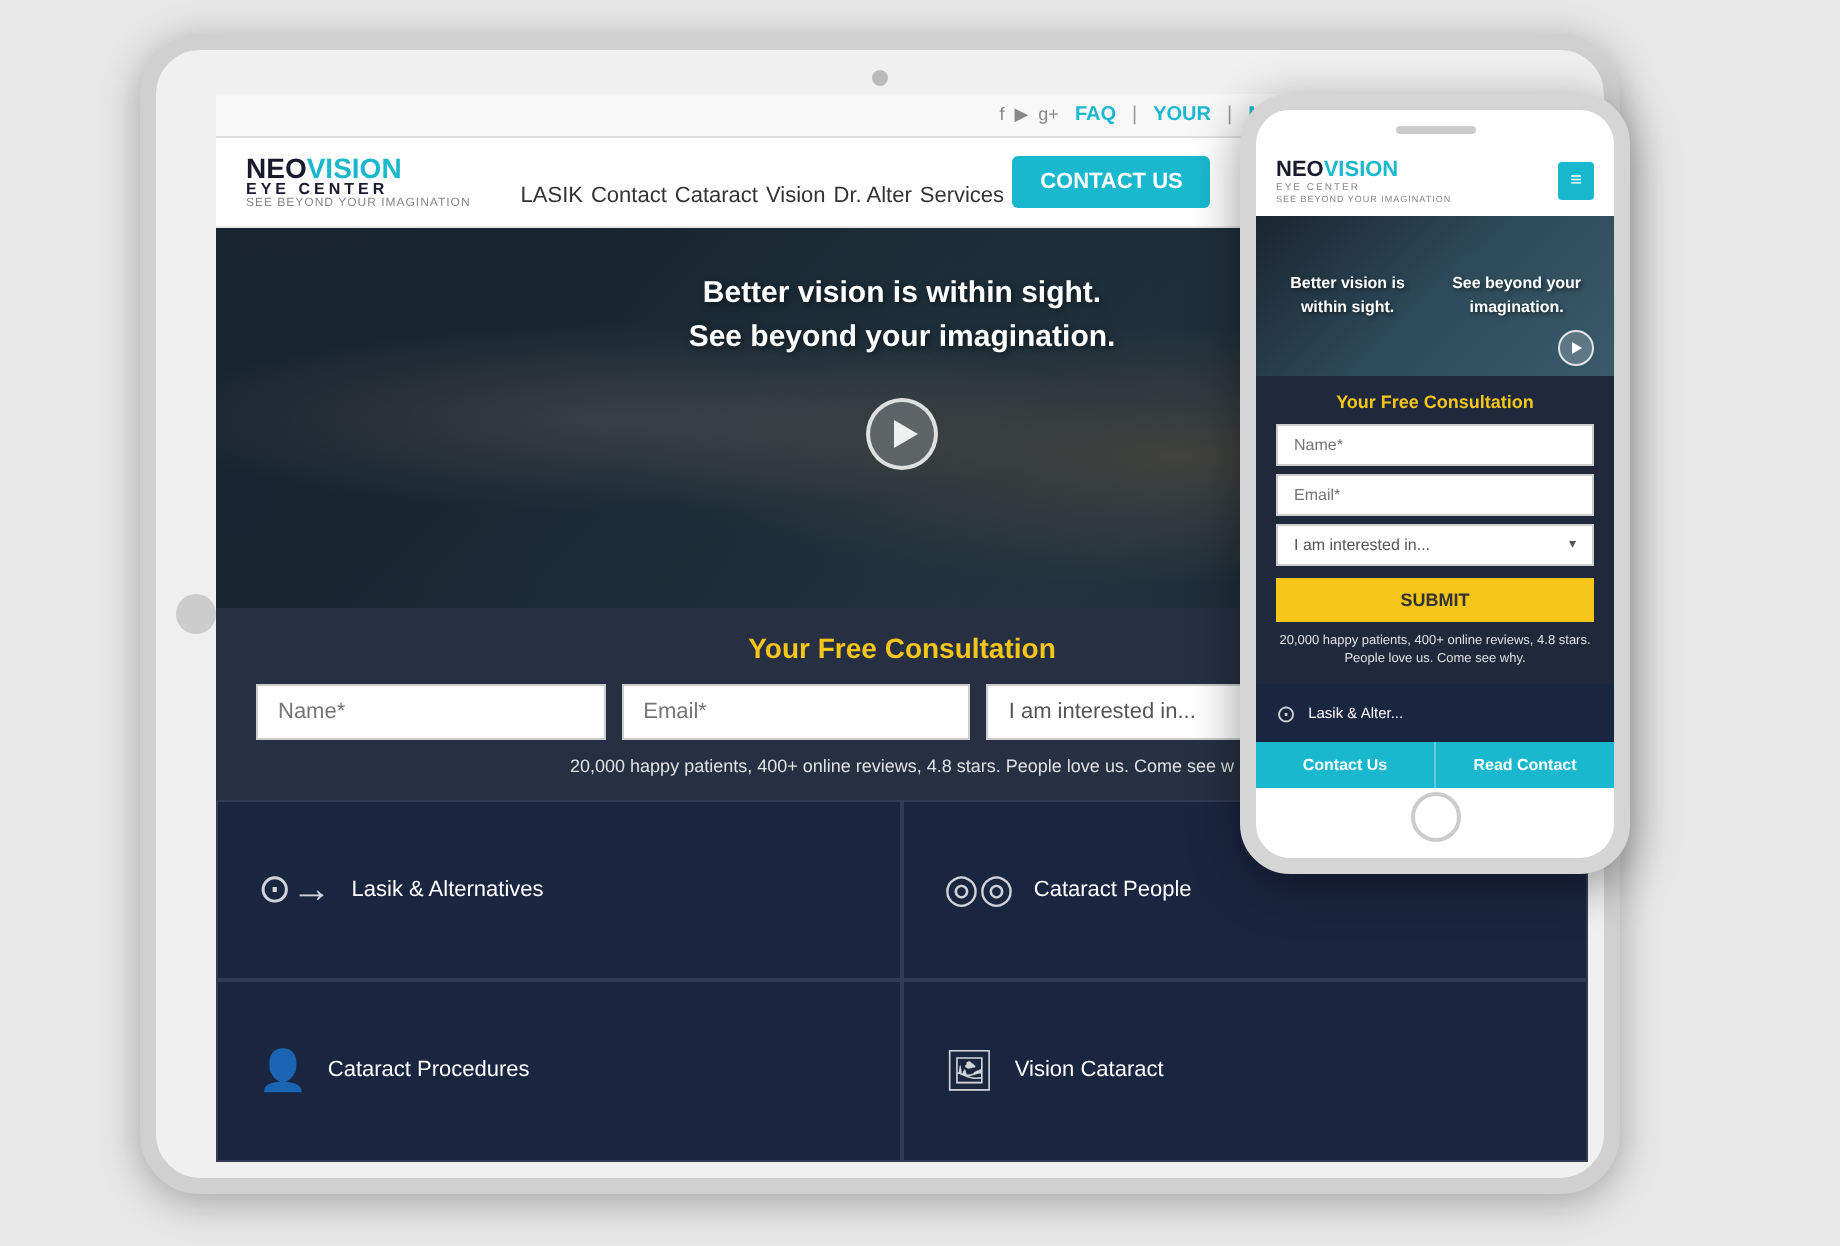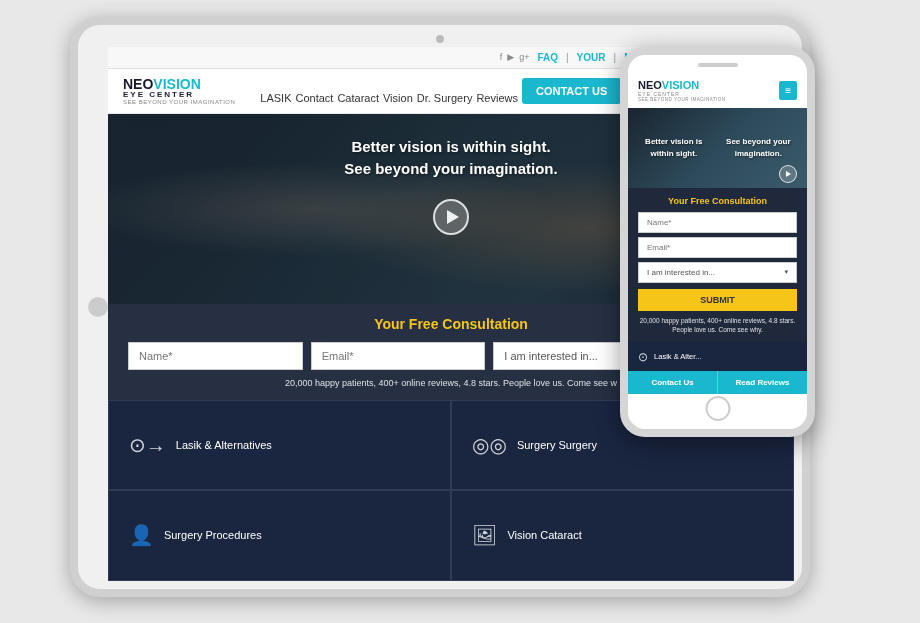--- a/index.html
+++ b/index.html
@@ -614,22 +614,22 @@
             <span style="color:#1a1a2e;">NEO</span><span style="color:#1ab8ce;">VISION</span>
           </div>
           <div class="logo-eye">EYE CENTER</div>
           <div class="logo-tagline">SEE BEYOND YOUR IMAGINATION</div>
         </div>
         <div class="nav-links">
           <span class="nav-link">LASIK</span>
           <span class="nav-link">Contact</span>
           <span class="nav-link">Cataract</span>
           <span class="nav-link">Vision</span>
-          <span class="nav-link">Dr. Surgery</span>
-          <span class="nav-link">Reviews</span>
+          <span class="nav-link">Dr. Alter</span>
+          <span class="nav-link">Services</span>
           <div class="nav-contact-btn">CONTACT US</div>
         </div>
       </div>
 
       <div class="hero">
         <div class="hero-bg"></div>
         <div class="hero-image-sim"></div>
         <div class="hero-overlay"></div>
         <div class="hero-text">
           <div>Better vision is within sight.</div>
@@ -656,25 +656,25 @@
         <div class="trust-text">20,000 happy patients, 400+ online reviews, 4.8 stars. People love us. Come see w</div>
       </div>
 
       <div class="services-bar">
         <div class="service-item">
           <span class="service-icon">⊙→</span>
           <span>Lasik &amp; Alternatives</span>
         </div>
         <div class="service-item">
           <span class="service-icon">◎◎</span>
-          <span>Surgery Surgery</span>
+          <span>Cataract People</span>
         </div>
         <div class="service-item">
           <span class="service-icon">👤</span>
-          <span>Surgery Procedures</span>
+          <span>Cataract Procedures</span>
         </div>
         <div class="service-item">
           <span class="service-icon">🖼</span>
           <span>Vision Cataract</span>
         </div>
       </div>
 
     </div>
   </div>
 
@@ -723,18 +723,18 @@
       <div class="mobile-services">
         <div class="mobile-service-item">
           <span class="mobile-service-icon">⊙</span>
           <span>Lasik &amp; Alter...</span>
         </div>
       </div>
 
       <div class="mobile-bottom-bar">
         <div class="mobile-bottom-btn">Contact Us</div>
         <div class="mobile-bottom-divider"></div>
-        <div class="mobile-bottom-btn">Read Reviews</div>
+        <div class="mobile-bottom-btn">Read Contact</div>
       </div>
 
     </div>
   </div>
 </div>
 
 </body></html>

